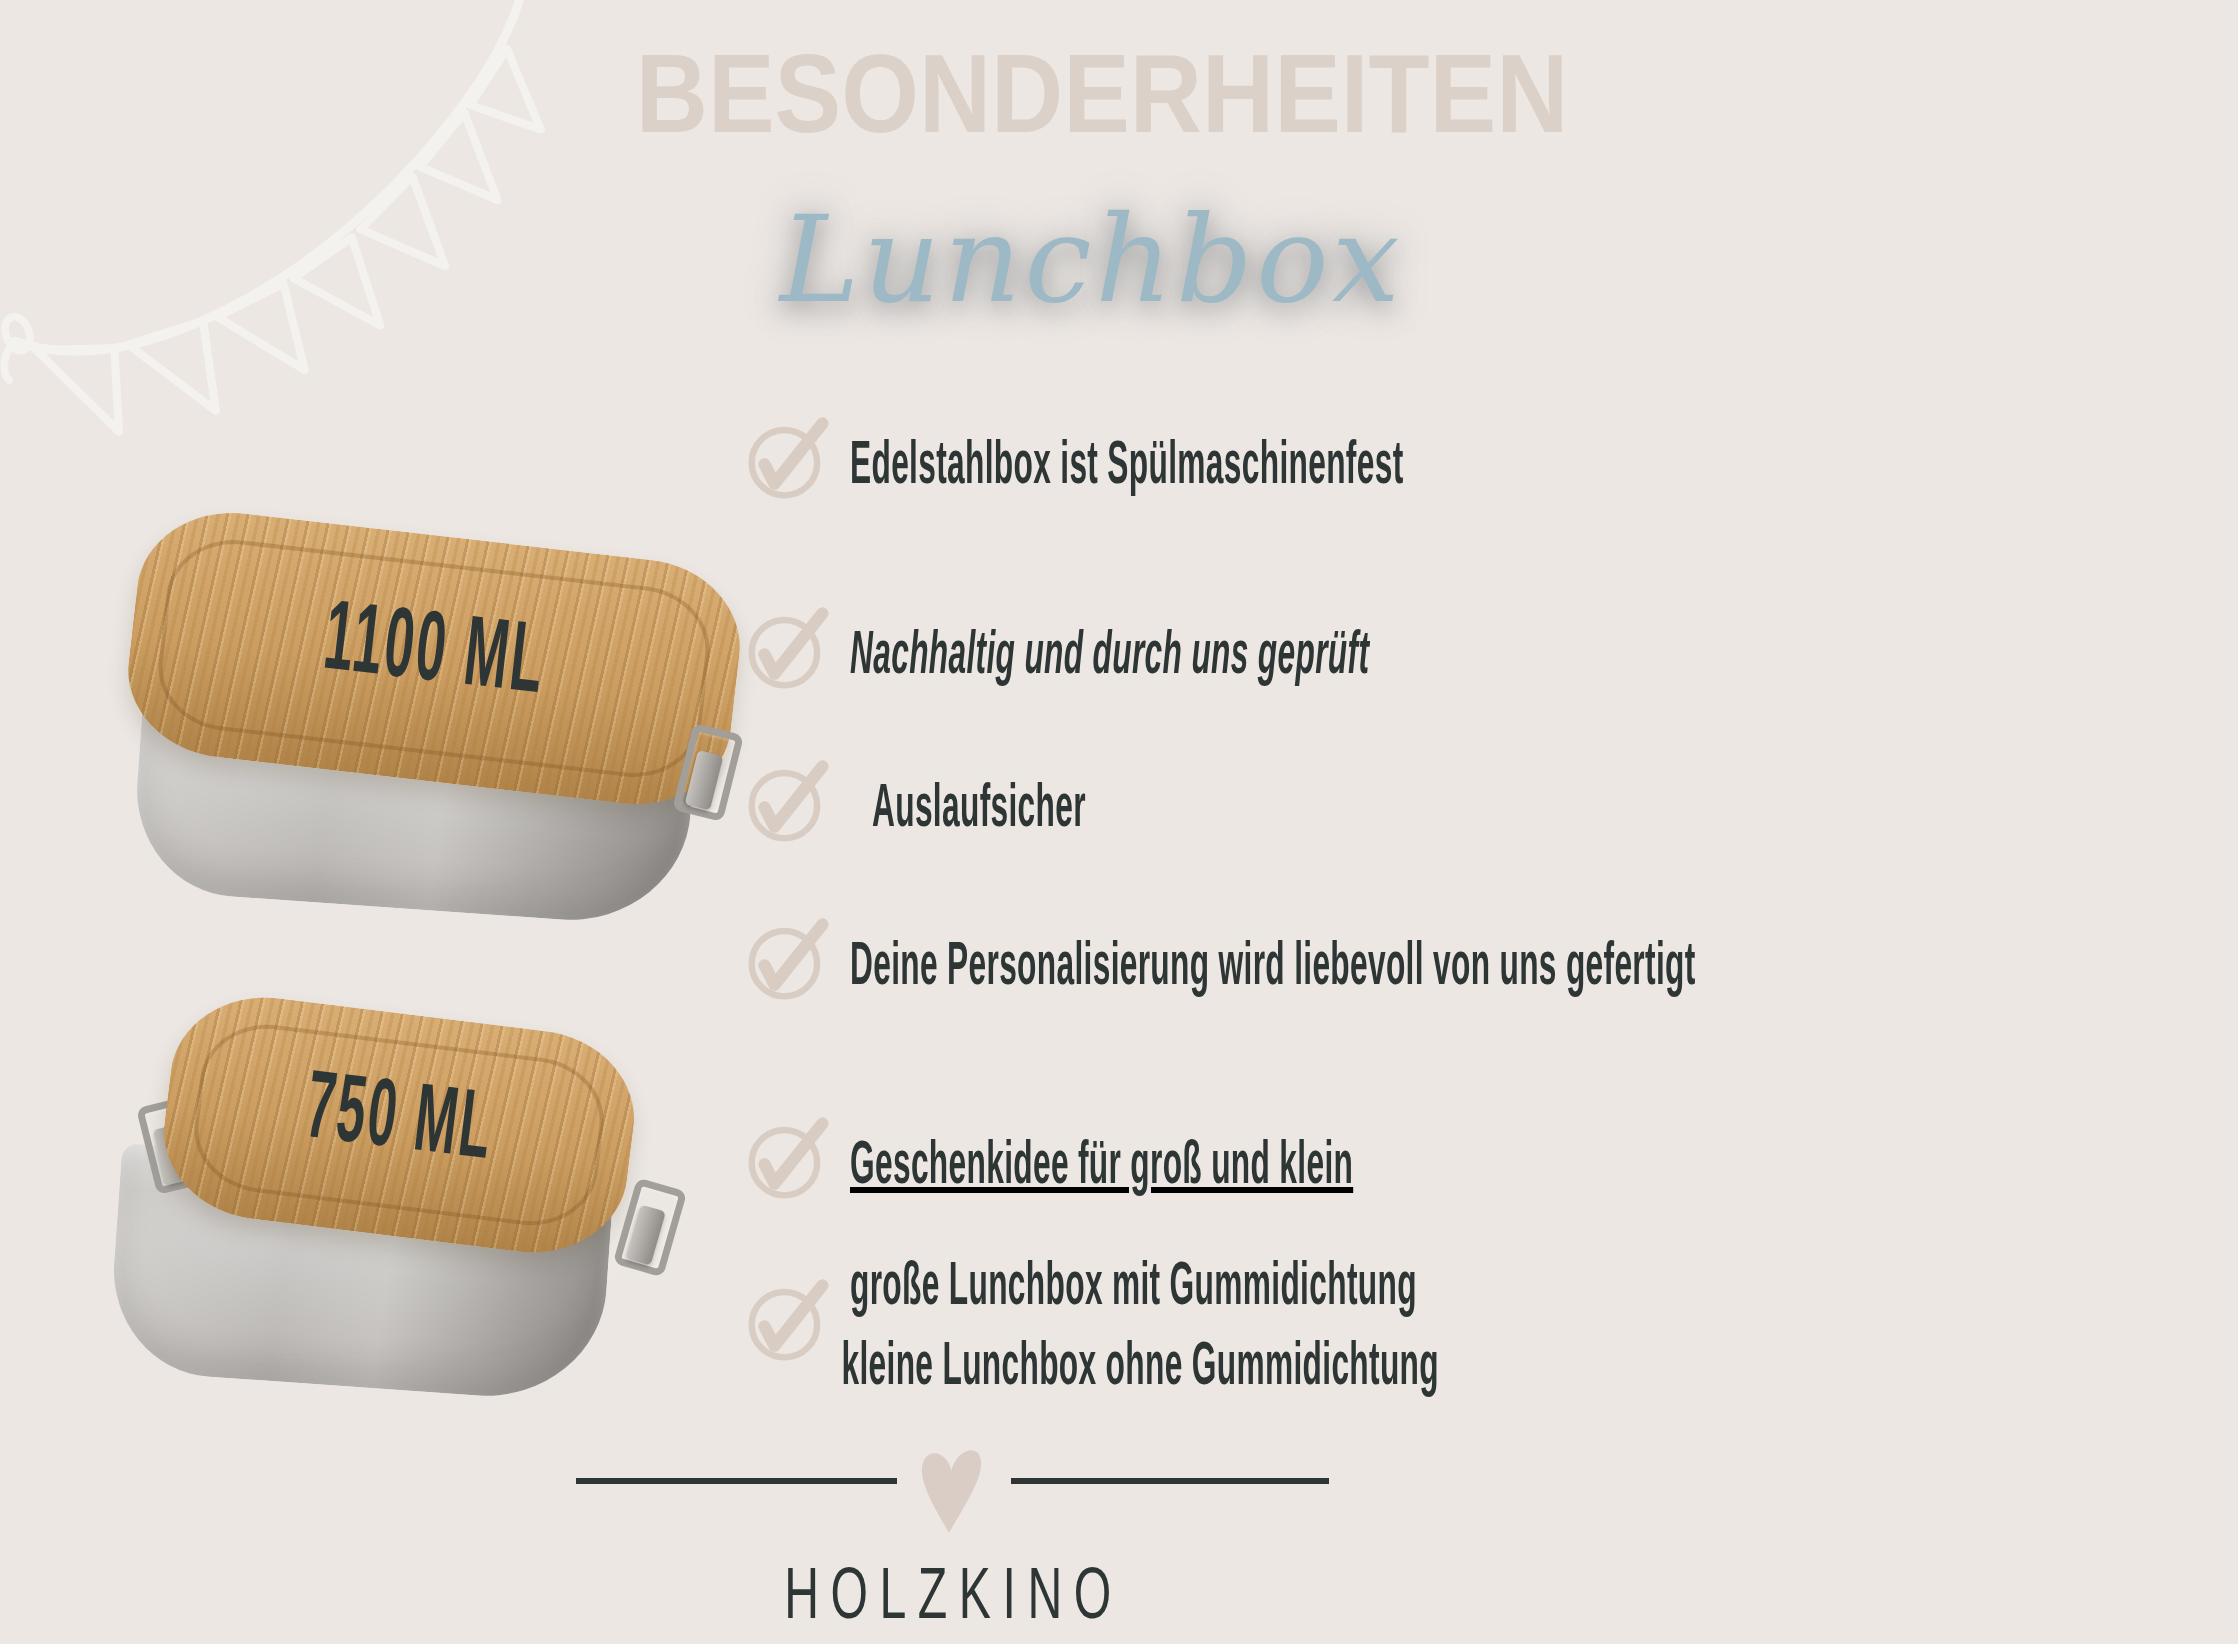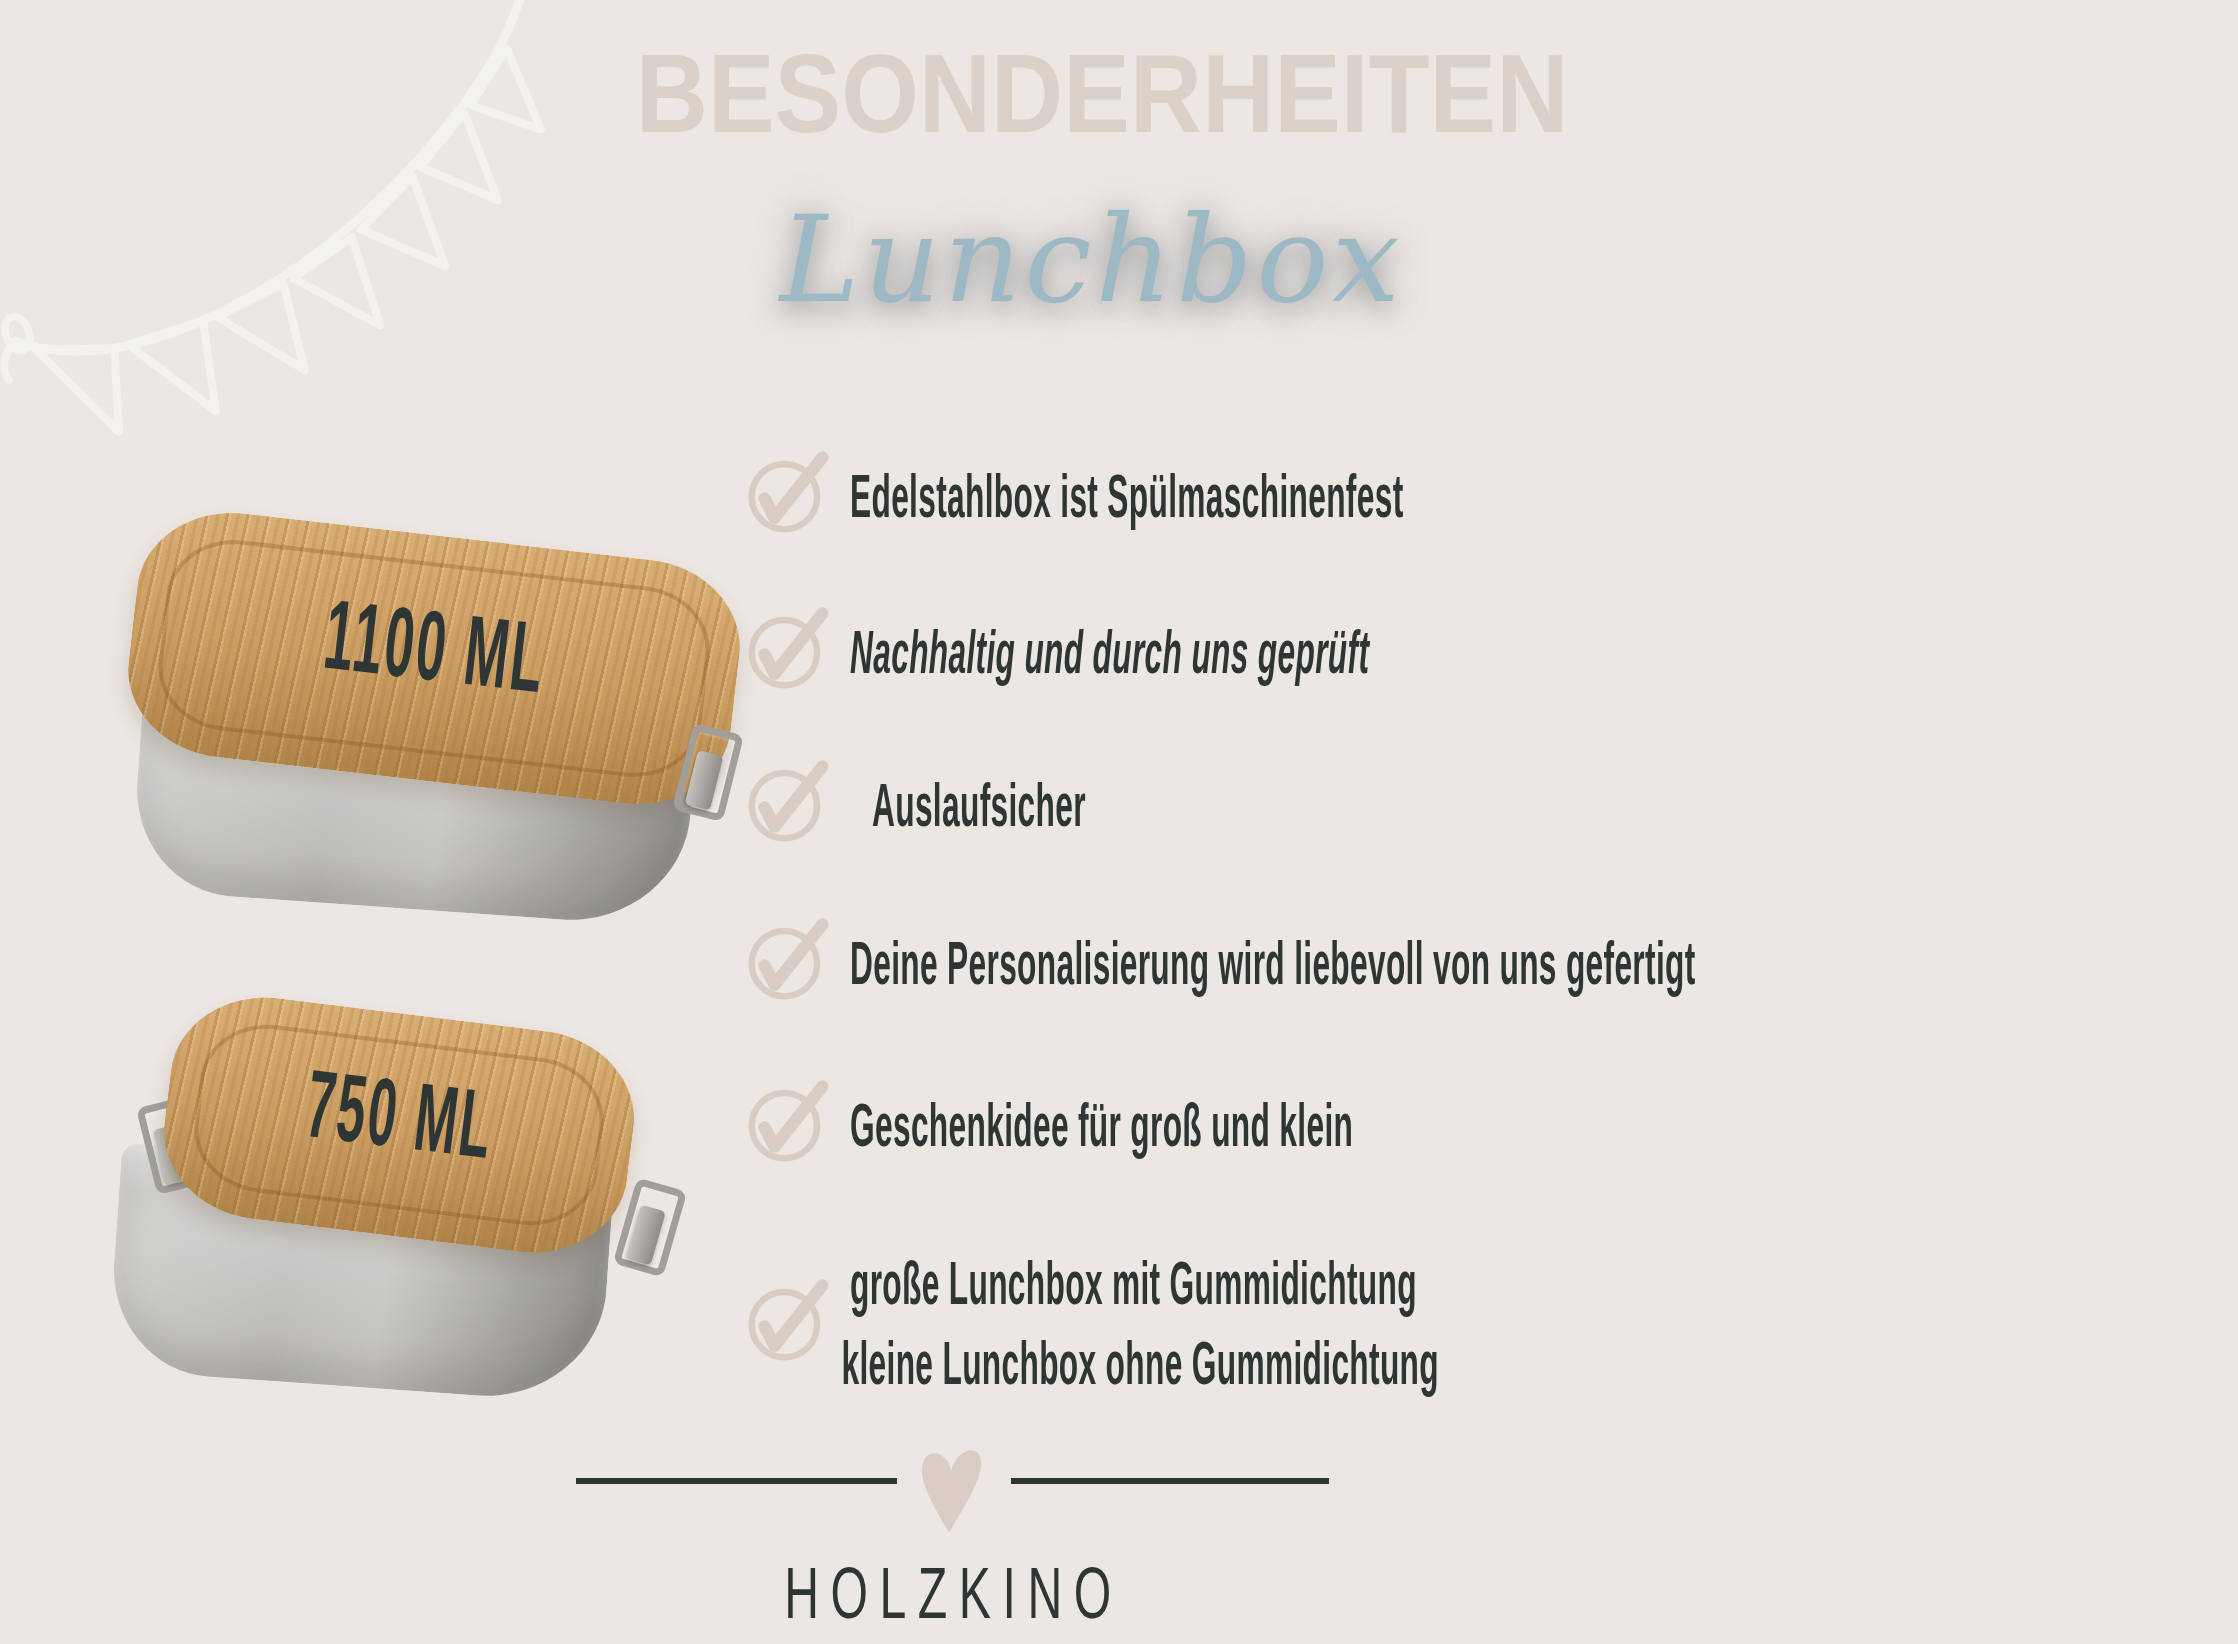--- a/index.html
+++ b/index.html
@@ -119,21 +119,21 @@
     </div>
     <div class="lid" style="left:55px;top:0;width:466px;height:222px;transform:rotate(7deg);">
       <span class="vol">750 ML</span>
     </div>
     <div class="clasp" style="left:513px;top:169px;transform:rotate(16deg);">
       <div class="wire"></div>
         <div class="hinge"></div>
     </div>
   </div>
 
-  <div class="feature" style="top:454px;">
+  <div class="feature" style="top:420px;">
     <svg class="check" viewBox="0 0 142 142">
       <circle cx="64" cy="73" r="56" stroke-width="11"></circle>
       <path d="M30 76 L 47 109 L 129 6" stroke-width="21"></path>
     </svg>
     <span class="feature-text">Edelstahlbox ist Spülmaschinenfest</span>
   </div>
 
   <div class="feature" style="top:610px;font-style:italic;">
     <svg class="check" viewBox="0 0 142 142">
       <circle cx="64" cy="73" r="56" stroke-width="11"></circle>
@@ -151,21 +151,21 @@
   </div>
 
   <div class="feature" style="top:921px;">
     <svg class="check" viewBox="0 0 142 142">
       <circle cx="64" cy="73" r="56" stroke-width="11"></circle>
       <path d="M30 76 L 47 109 L 129 6" stroke-width="21"></path>
     </svg>
     <span class="feature-text">Deine Personalisierung wird liebevoll von uns gefertigt</span>
   </div>
 
-  <div class="feature" style="top:1083px;">
+  <div class="feature" style="top:1120px;text-decoration:underline;">
     <svg class="check" viewBox="0 0 142 142">
       <circle cx="64" cy="73" r="56" stroke-width="11"></circle>
       <path d="M30 76 L 47 109 L 129 6" stroke-width="21"></path>
     </svg>
     <span class="feature-text">Geschenkidee für groß und klein</span>
   </div>
 
   <div class="feature two-line" style="top:1243px;">
     <svg class="check" viewBox="0 0 142 142">
       <circle cx="64" cy="73" r="56" stroke-width="11"></circle>

